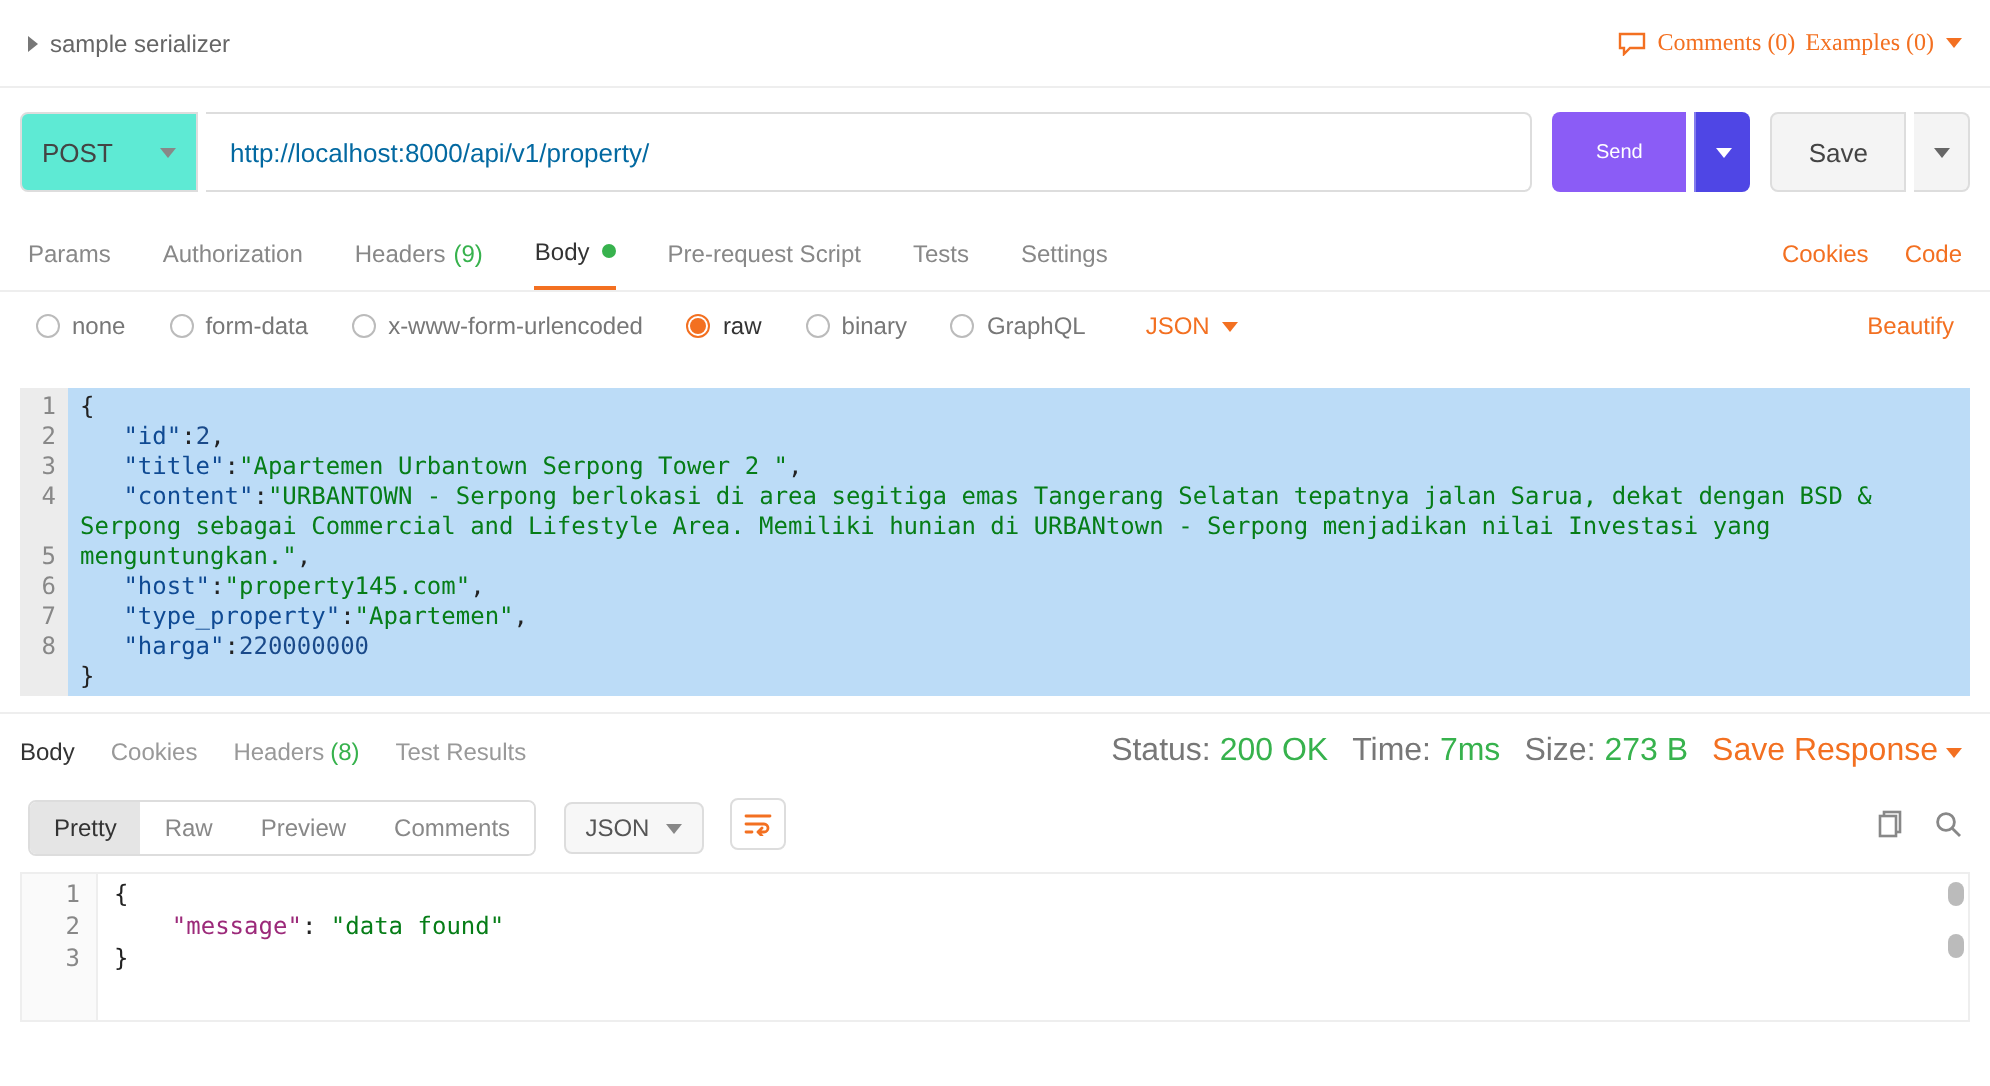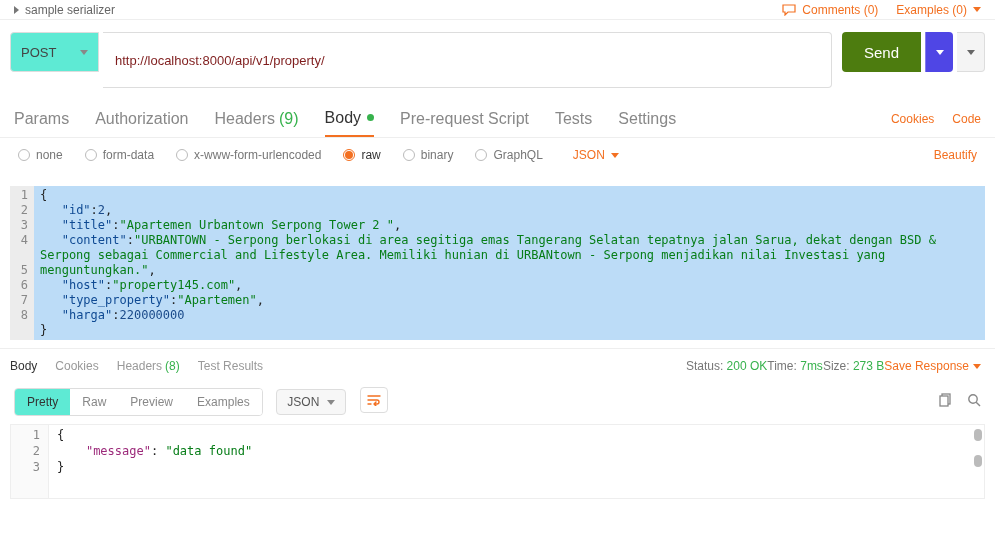--- a/index.html
+++ b/index.html
@@ -1,37 +1,37 @@
 <!DOCTYPE html>
 <html><head>
 <meta charset="utf-8">
 <style>
 * { box-sizing: border-box; margin: 0; padding: 0; }
 body { font-family: -apple-system, BlinkMacSystemFont, "Segoe UI", Arial, sans-serif; font-size: 13px; color: #333; background: #fff; width: 995px; height: 543px; overflow: hidden; }
 
-.topbar { display: flex; align-items: center; justify-content: space-between; padding: 6px 14px; border-bottom: 1px solid #eee; height: 20px; }
+.topbar { display: flex; align-items: center; justify-content: space-between; padding: 6px 14px; border-bottom: 1px solid #eee; height: 44px; }
 .tab-title { display: flex; align-items: center; gap: 6px; font-size: 12px; color: #666; }
 .tab-title .triangle { display: inline-block; width: 0; height: 0; border-top: 4px solid transparent; border-bottom: 4px solid transparent; border-left: 5px solid #777; }
-.top-links { display: flex; gap: 18px; }
+.top-links { display: flex; gap: 5px; font-family: Liberation Serif, serif; }
 .top-links .link { color: #f37021; font-size: 12px; display: flex; align-items: center; gap: 6px; cursor: pointer; }
 .comment-icon svg, .caret svg { display: block; }
 
 .reqrow { display: flex; gap: 4px; padding: 12px 10px; }
 .method-wrap { display: flex; align-items: center; width: 89px; border: 1px solid #ddd; border-radius: 4px 0 0 4px; background: #5eead4; padding: 0 10px; height: 40px; justify-content: space-between; cursor: pointer; }
 .method-wrap span { font-size: 13px; color: #444; }
-.url-input { flex: 1; border: 1px solid #ddd; border-left: none; border-radius: 0 4px 4px 0; height: 56px; padding: 16px 12px; font-size: 13px; color: #7f1d1d; outline: none; }
-
-.send-btn { background: #4d7c0f; color: #fff; border: none; height: 40px; padding: 0 22px; font-size: 15px; border-radius: 4px 0 0 4px; margin-left: 6px; cursor: pointer; }
+.url-input { flex: 1; border: 1px solid #ddd; border-left: none; border-radius: 0 4px 4px 0; height: 40px; padding: 16px 12px; font-size: 13px; color: #0369a1; outline: none; }
+
+.send-btn { background: #8b5cf6; color: #fff; border: none; height: 40px; padding: 0 22px; font-size: 10px; border-radius: 4px 0 0 4px; margin-left: 6px; cursor: pointer; }
 .send-caret { background: #4f46e5; color: #fff; height: 40px; width: 28px; border: none; border-radius: 0 4px 4px 0; border-left: 1px solid rgba(255,255,255,.3); cursor: pointer; display: flex; align-items: center; justify-content: center; }
 .save-btn { background: #f4f4f4; color: #444; border: 1px solid #ddd; height: 40px; padding: 0 18px; font-size: 13px; border-radius: 4px 0 0 4px; margin-left: 6px; cursor: pointer; }
 .save-caret { background: #f4f4f4; color: #666; border: 1px solid #ddd; border-left: none; height: 40px; width: 28px; border-radius: 0 4px 4px 0; cursor: pointer; display: flex; align-items: center; justify-content: center; }
 
 .tabs { display: flex; align-items: center; padding: 0 14px; border-bottom: 1px solid #eee; height: 38px; justify-content: space-between; }
 .tabs-left { display: flex; gap: 26px; height: 100%; align-items: center; }
-.tab { color: #888; font-size: 16px; cursor: pointer; height: 100%; display: flex; align-items: center; }
+.tab { color: #888; font-size: 12px; cursor: pointer; height: 100%; display: flex; align-items: center; }
 .tab.active { color: #333; border-bottom: 2px solid #f37021; }
 .tab .count { color: #37b24d; margin-left: 4px; }
 .tab .dot { width: 7px; height: 7px; border-radius: 50%; background: #37b24d; margin-left: 6px; display: inline-block; }
 .tabs-right { display: flex; gap: 18px; }
 .tabs-right a { color: #f37021; font-size: 12px; cursor: pointer; }
 
 .bodytypes { display: flex; align-items: center; gap: 22px; padding: 10px 18px 24px 18px; justify-content: space-between; }
 .bodytypes-left { display: flex; gap: 22px; align-items: center; }
 .radio { display: flex; align-items: center; gap: 6px; color: #777; font-size: 12px; cursor: pointer; }
 .radio .circle { width: 12px; height: 12px; border-radius: 50%; border: 1px solid #bbb; display: inline-block; position: relative; }
@@ -47,28 +47,28 @@
 .str { color: #067d17; }
 .key { color: #0f4a93; }
 .num { color: #1a4a8a; }
 .punct { color: #222; }
 
 .response-hdr { display: flex; justify-content: space-between; align-items: center; padding: 10px 14px 6px 10px; border-top: 1px solid #eee; }
 .resp-tabs { display: flex; gap: 18px; align-items: center; }
 .resp-tab { color: #999; font-size: 12px; cursor: pointer; }
 .resp-tab.active { color: #333; }
 .resp-tab .cnt { color: #37b24d; margin-left: 3px; }
-.resp-meta { display: flex; gap: 0; font-size: 12px; color: #777; align-items: center; }
+.resp-meta { display: flex; gap: 12px; font-size: 16px; color: #777; align-items: center; }
 .green { color: #37b24d; }
 .save-response { color: #f37021; cursor: pointer; display: flex; align-items: center; gap: 4px; }
 
 .resp-controls { display: flex; justify-content: space-between; align-items: center; padding: 8px 14px; }
 .view-group { display: inline-flex; border: 1px solid #ddd; border-radius: 4px; overflow: hidden; }
 .view-group button { background: #fff; border: none; padding: 6px 12px; font-size: 12px; color: #888; cursor: pointer; }
-.view-group button.active { background: #5eead4; color: #333; }
+.view-group button.active { background: #e5e5e5; color: #333; }
 .fmt-dd { margin-left: 10px; border: 1px solid #ddd; border-radius: 4px; background: #f7f7f7; padding: 5px 10px; font-size: 12px; color: #555; cursor: pointer; display: inline-flex; align-items: center; gap: 8px; }
 .wrap-icon { margin-left: 10px; width: 28px; height: 26px; border: 1px solid #ddd; border-radius: 4px; display: inline-flex; align-items: center; justify-content: center; cursor: pointer; }
 .resp-icons { display: flex; gap: 14px; }
 .resp-icons div { cursor: pointer; color: #888; }
 
 .resp-editor { display: flex; font-family: "Consolas", monospace; font-size: 12px; margin: 0 10px; border: 1px solid #eee; height: 75px; position: relative; }
 .resp-gutter { background: #fafafa; color: #888; text-align: right; padding: 2px 8px; line-height: 16px; min-width: 38px; border-right: 1px solid #eee; }
 .resp-code { flex: 1; padding: 2px 8px; line-height: 16px; white-space: pre; }
 .sb { position: absolute; right: 2px; width: 8px; background: #bbb; border-radius: 4px; }
 
@@ -101,20 +101,21 @@
 <div class="reqrow">
   <div class="method-wrap">
     <span>POST</span>
     <span class="caret-down" style="color:#888"></span>
   </div>
   <input class="url-input" type="text" value="http://localhost:8000/api/v1/property/" style="">
   <button class="send-btn">Send</button>
   <button class="send-caret">
       <span class="caret-down"></span>
     </button>
+  <button class="save-btn">Save</button>
   <button class="save-caret">
       <span class="caret-down"></span>
     </button>
 </div>
 
 <div class="tabs">
   <div class="tabs-left">
     <div class="tab">Params</div>
     <div class="tab">Authorization</div>
     <div class="tab">
@@ -198,21 +199,21 @@
       </div>
   </div>
 </div>
 
 <div class="resp-controls">
   <div>
     <div class="view-group">
       <button class="active">Pretty</button>
       <button>Raw</button>
       <button>Preview</button>
-      <button>Examples</button>
+      <button>Comments</button>
     </div>
     <span class="fmt-dd">
         <span>JSON</span>
         <span class="caret-down" style="color:#888"></span>
       </span>
     <span class="wrap-icon">
       <svg width="14" height="12" viewBox="0 0 14 12">
           <path d="M1 2h12M1 6h9a2 2 0 0 1 0 4H7m0 0l2-2m-2 2l2 2M1 10h3" stroke="#f37021" stroke-width="1.4" fill="none" stroke-linecap="round"></path>
         </svg>
     </span>

